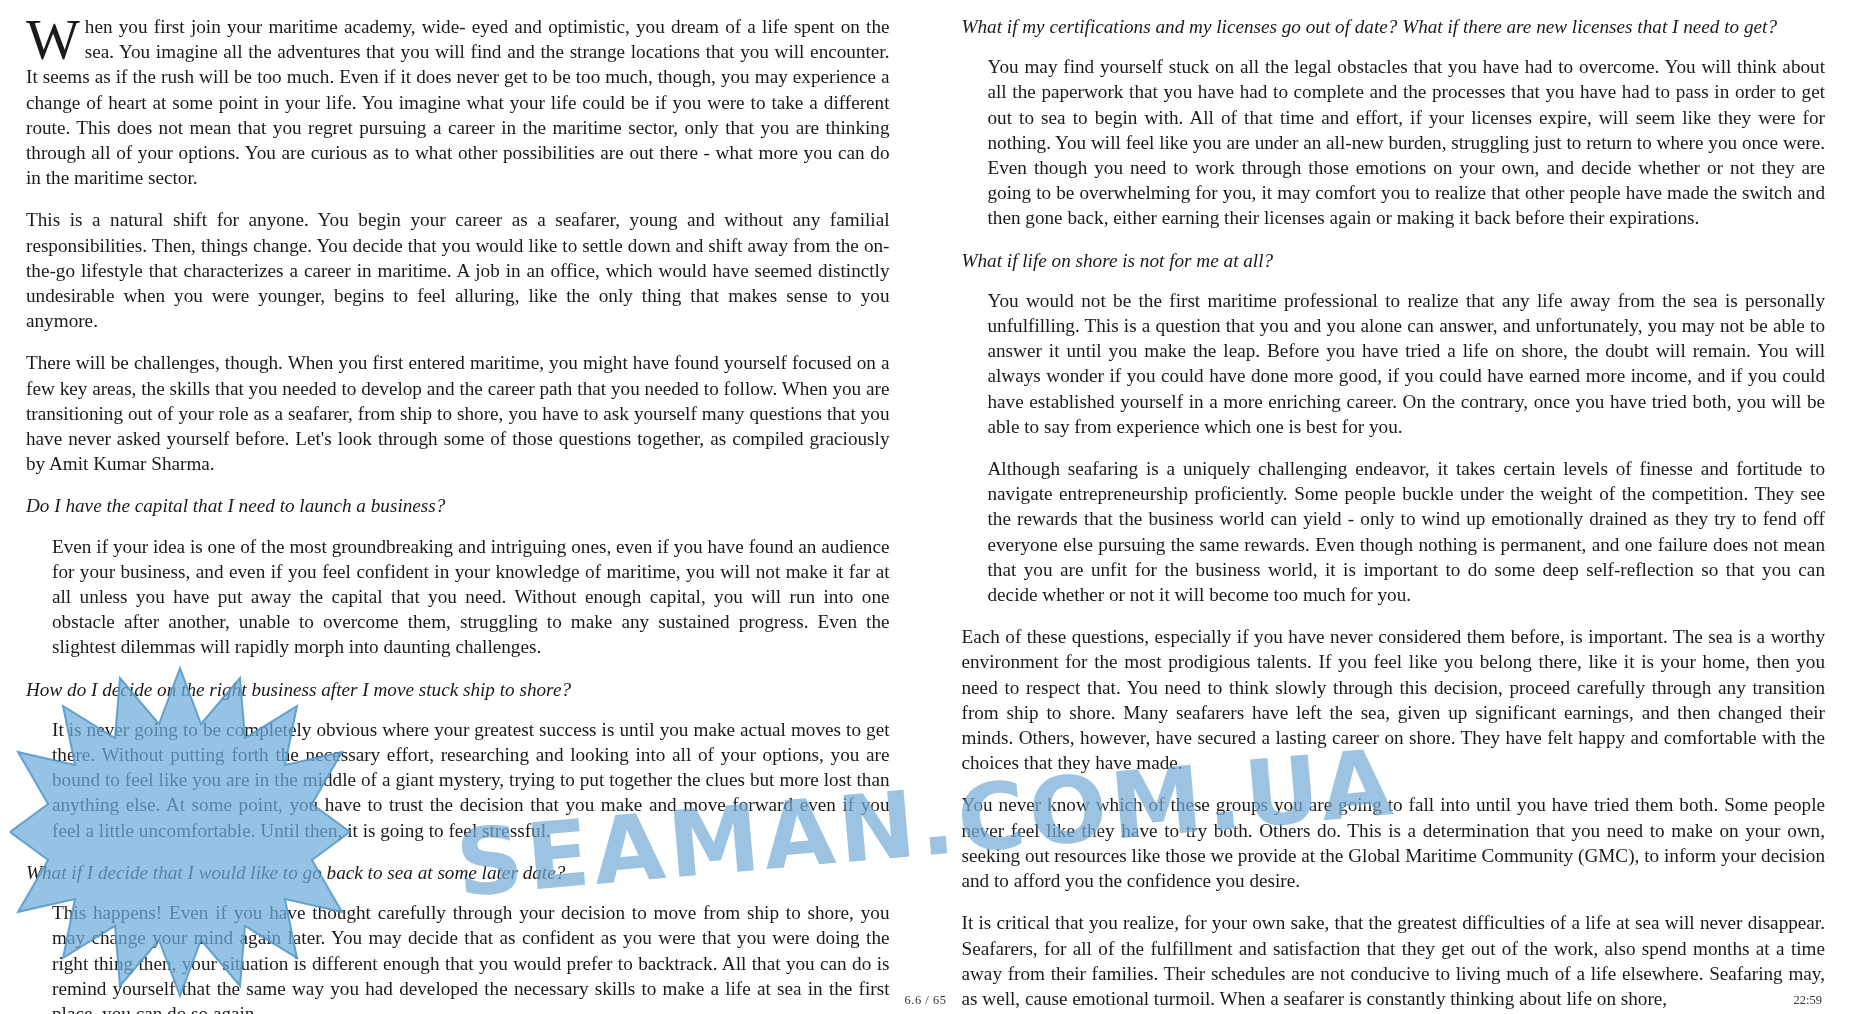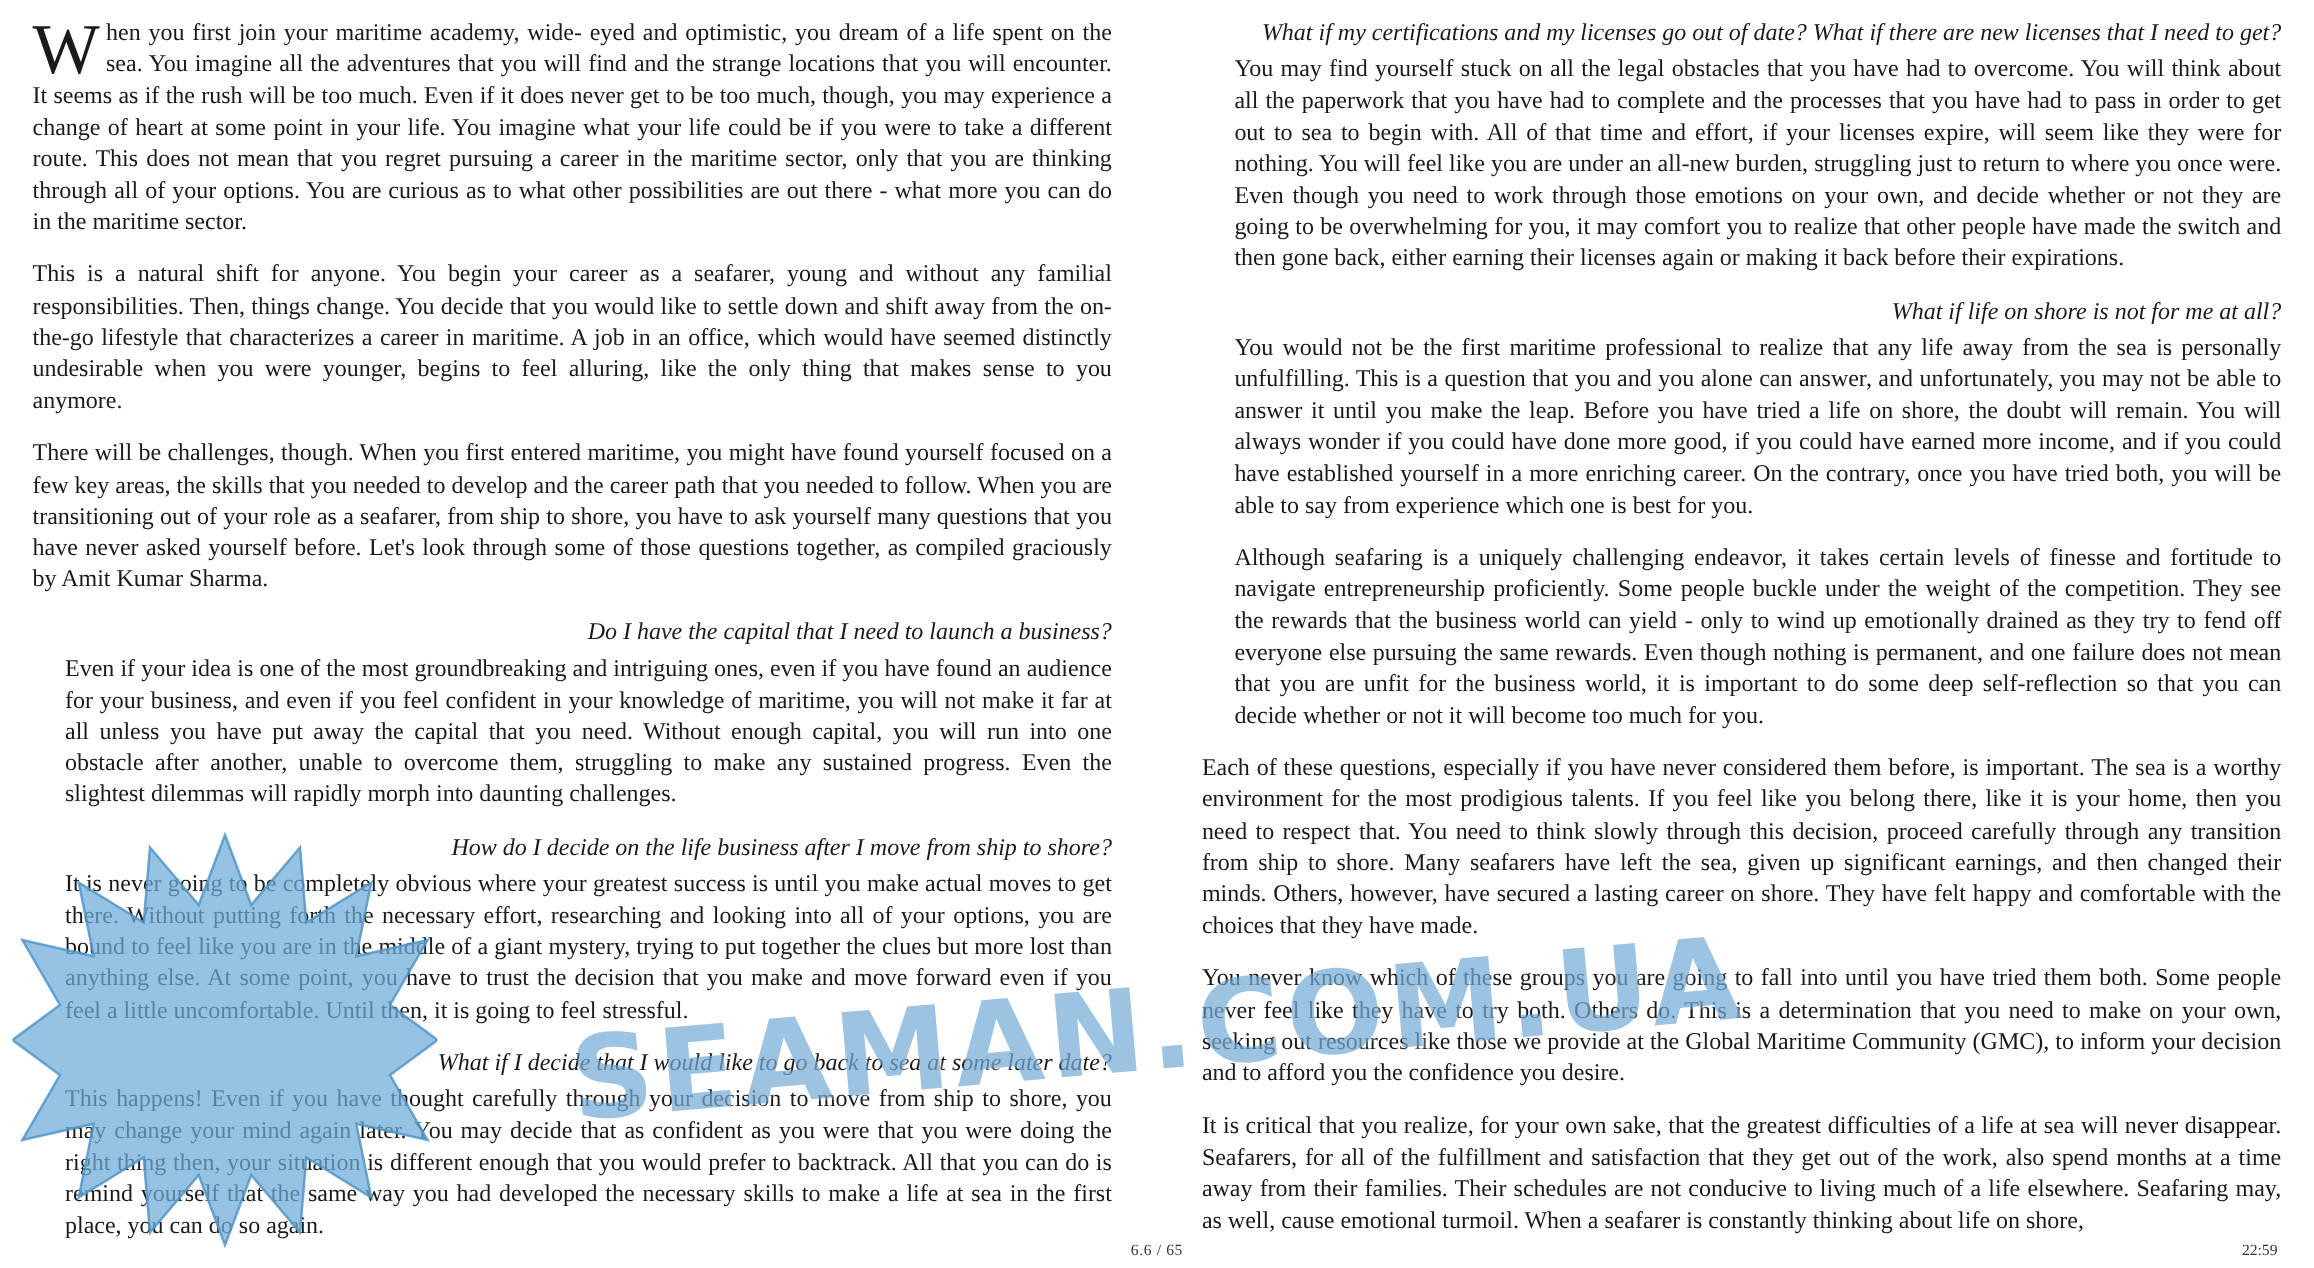--- a/index.html
+++ b/index.html
@@ -39,24 +39,24 @@
     text-align: justify;
     text-justify: inter-word;
     hyphens: auto;
   }
 
   .question {
     font-style: italic;
     font-size: 19.2px;
     line-height: 25.2px;
     margin: 0 0 2px 0;
-    text-align: right;
+    text-align: left;
   }
   .answer {
-    margin: 4px 0 17px 0;
+    margin: 15px 0 17px 0;
     padding-left: 26px;
     font-size: 19.2px;
     line-height: 25.2px;
     text-align: justify;
   }
   .dropcap-para {
     position: relative;
   }
   .dropcap {
     float: left;
@@ -129,21 +129,21 @@
 
     <p class="dropcap-para"><span class="dropcap">W</span><span>hen you first join your maritime academy, wide- eyed and optimistic, you dream of a life spent on the sea. You imagine all the adventures that you will find and the strange locations that you will encounter. It seems as if the rush will be too much. Even if it does never get to be too much, though, you may experience a change of heart at some point in your life. You imagine what your life could be if you were to take a different route. This does not mean that you regret pursuing a career in the maritime sector, only that you are thinking through all of your options. You are curious as to what other possibilities are out there - what more you can do in the maritime sector.</span></p>
 
     <p>This is a natural shift for anyone. You begin your career as a seafarer, young and without any familial responsibilities. Then, things change. You decide that you would like to settle down and shift away from the on-the-go lifestyle that characterizes a career in maritime. A job in an office, which would have seemed distinctly undesirable when you were younger, begins to feel alluring, like the only thing that makes sense to you anymore.</p>
 
     <p>There will be challenges, though. When you first entered maritime, you might have found yourself focused on a few key areas, the skills that you needed to develop and the career path that you needed to follow. When you are transitioning out of your role as a seafarer, from ship to shore, you have to ask yourself many questions that you have never asked yourself before. Let's look through some of those questions together, as compiled graciously by Amit Kumar Sharma.</p>
 
     <p class="question">Do I have the capital that I need to launch a business?</p>
     <p class="answer">Even if your idea is one of the most groundbreaking and intriguing ones, even if you have found an audience for your business, and even if you feel confident in your knowledge of maritime, you will not make it far at all unless you have put away the capital that you need. Without enough capital, you will run into one obstacle after another, unable to overcome them, struggling to make any sustained progress. Even the slightest dilemmas will rapidly morph into daunting challenges.</p>
 
-    <p class="question">How do I decide on the life business after I move from ship to shore?</p>
+    <p class="question">How do I decide on the right business after I move stuck ship to shore?</p>
     <p class="answer">It is never going to be completely obvious where your greatest success is until you make actual moves to get there. Without putting forth the necessary effort, researching and looking into all of your options, you are bound to feel like you are in the middle of a giant mystery, trying to put together the clues but more lost than anything else. At some point, you have to trust the decision that you make and move forward even if you feel a little uncomfortable. Until then, it is going to feel stressful.</p>
 
     <p class="question">What if I decide that I would like to go back to sea at some later date?</p>
     <p class="answer">This happens! Even if you have thought carefully through your decision to move from ship to shore, you may change your mind again later. You may decide that as confident as you were that you were doing the right thing then, your situation is different enough that you would prefer to backtrack. All that you can do is remind yourself that the same way you had developed the necessary skills to make a life at sea in the first place, you can do so again.</p>
 
   </div>
 
   <div class="column col-right">
 
     <p class="question">What if my certifications and my licenses go out of date? What if there are new licenses that I need to get?</p>

